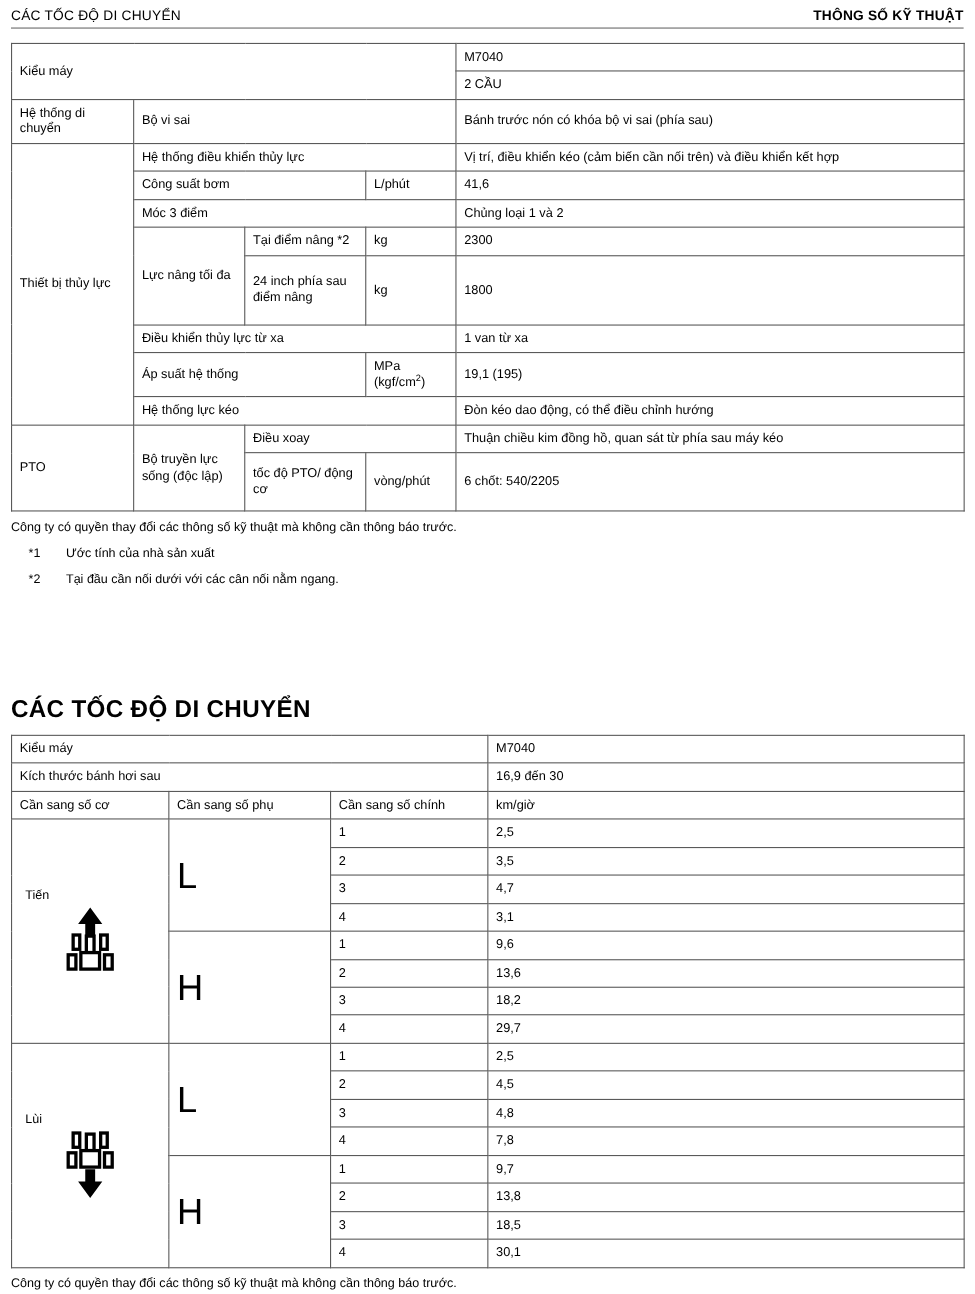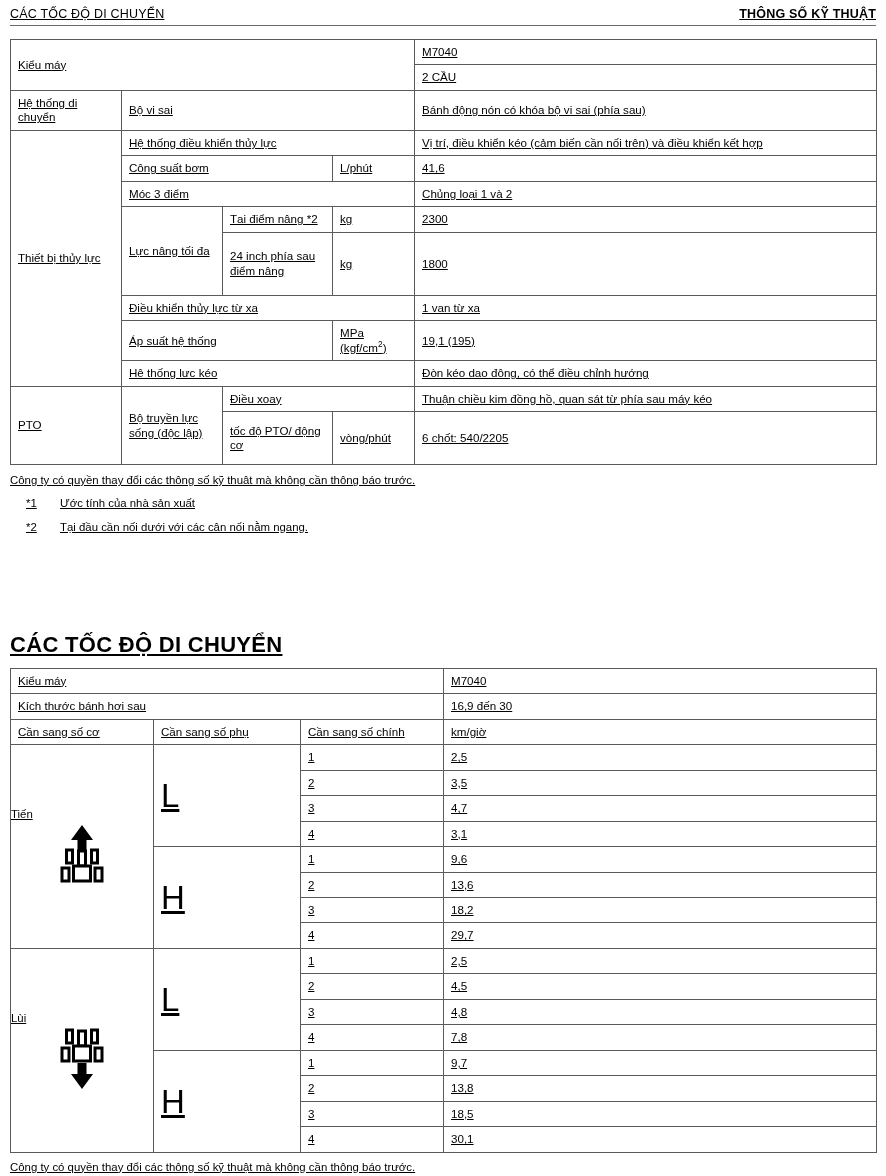--- a/index.html
+++ b/index.html
@@ -13,21 +13,20 @@
     font-family: "Liberation Sans", sans-serif;
     color: #000000;
     -webkit-font-smoothing: antialiased;
   }
   .page {
     position: relative;
     width: 886px;
     height: 1176px;
     box-sizing: border-box;
     padding: 0 10px;
-    text-decoration: underline;
   }
 
   
   .run-head {
     display: flex;
     justify-content: space-between;
     align-items: baseline;
     font-size: 12.5px;
     padding-top: 7px;
     padding-bottom: 4px;
@@ -81,21 +80,21 @@
 
   
   .gear-letter {
     font-size: 33px;
     font-weight: 700;
     text-align: center;
     line-height: 1;
   }
 
   
-  .dir-cell { text-align: center; padding: 4px 0 !important; margin-left: 43px; }
+  .dir-cell { text-align: center; padding: 4px 12px !important; margin-left: 43px; }
   .dir-label { font-size: 11.4px; margin-bottom: 2px; }
   .dir-label-below { font-size: 11.4px; margin-bottom: 2px; }
   .dir-svg { display: block; margin: 0 auto; }
 </style>
 </head>
 <body>
 
 <div class="page">
 
   <div class="run-head">
@@ -118,21 +117,21 @@
         <td class="ctr bold" colspan="4" rowspan="2">Kiểu máy</td>
         <td class="ctr bold">M7040</td>
       </tr>
       <tr>
         <td class="ctr bold">2 CẦU</td>
       </tr>
 
       <tr>
         <td>Hệ thống di chuyển</td>
         <td colspan="3">Bộ vi sai</td>
-        <td class="ctr">Bánh động nón có khóa bộ vi sai (phía sau)</td>
+        <td class="ctr">Bánh trước nón có khóa bộ vi sai (phía sau)</td>
       </tr>
 
       <tr>
         <td rowspan="8">Thiết bị thủy lực</td>
         <td colspan="3">Hệ thống điều khiển thủy lực</td>
         <td class="ctr">Vị trí, điều khiển kéo (cảm biến cần nối trên) và điều khiển kết hợp</td>
       </tr>
       <tr>
         <td colspan="2">Công suất bơm</td>
         <td class="ctr">L/phút</td>

